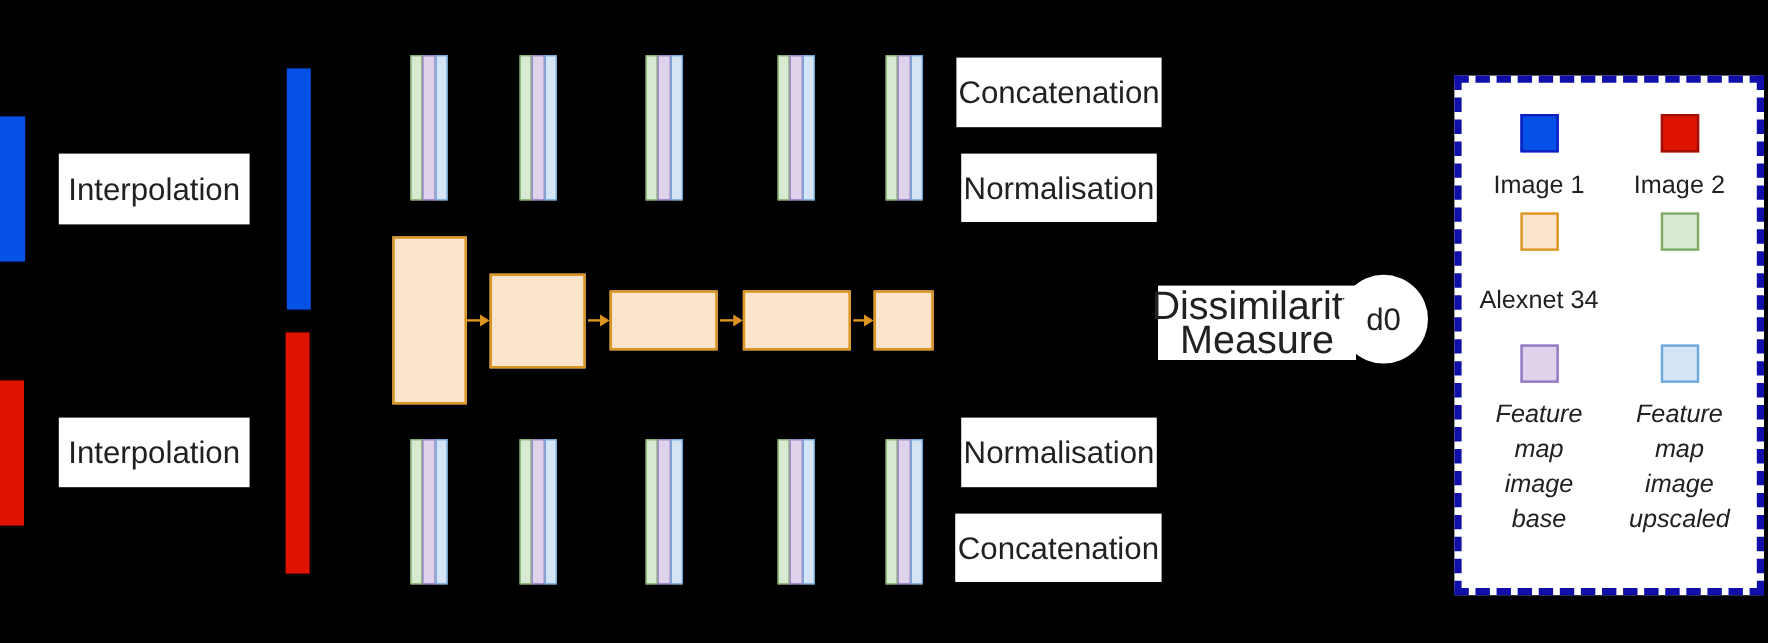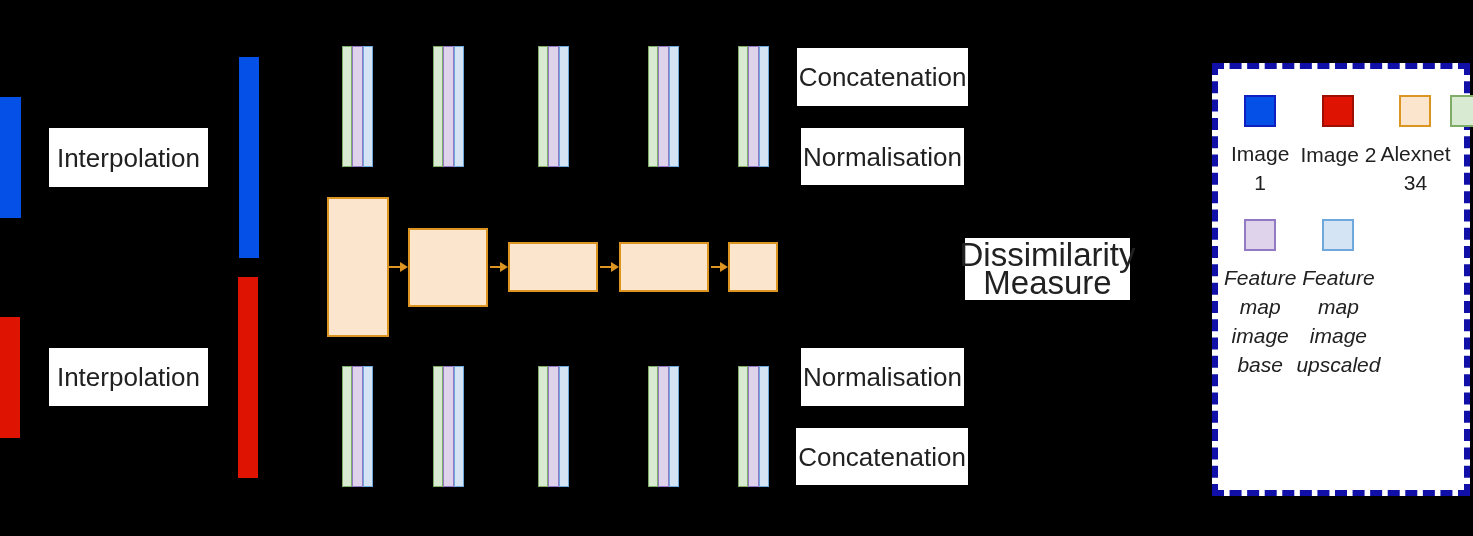--- a/index.html
+++ b/index.html
@@ -47,22 +47,22 @@
     background:var(--label-bg,#fff);color:var(--label-text,#212121);
     display:flex;align-items:center;justify-content:center;font-size:26px;
   }
   
   .legend{
     position:absolute;left:1212px;top:63px;width:258px;height:433px;
     box-sizing:border-box;background:#fff;
     border:6px dashed var(--legend-border);
   }
   .legend-grid{
-    display:grid;grid-template-columns:1fr 1fr 1fr 1fr;
-    padding:26px 6px 6px 6px;row-gap:22px;
+    display:grid;grid-template-columns:1fr 1fr;
+    padding:26px 6px 6px 6px;row-gap:8px;
   }
   .legend-item{display:flex;flex-direction:column;align-items:center;}
   .swatch{width:32px;height:32px;box-sizing:border-box;border:2px solid;margin-bottom:12px;}
   .sw-image1{background:var(--image1-fill);border-color:var(--image1-border);}
   .sw-image2{background:var(--image2-fill);border-color:var(--image2-border);}
   .sw-alexnet{background:var(--alexnet-fill);border-color:var(--alexnet-border);}
   .sw-gram{background:var(--gram-fill);border-color:var(--gram-border);}
   .sw-fbase{background:var(--feature-base-fill);border-color:var(--feature-base-border);}
   .sw-fup{background:var(--feature-upscaled-fill);border-color:var(--feature-upscaled-border);}
   .legend-label{
@@ -153,20 +153,21 @@
   <div class="aline" style="left:711px;top:266px;width:9px;"></div>
   <div class="ahead" style="left:720px;top:262px;"></div>
 
   <div class="wbox" style="left:797px;top:48px;width:171px;height:58px;">Concatenation</div>
   <div class="wbox" style="left:801px;top:128px;width:163px;height:57px;">Normalisation</div>
   <div class="wbox" style="left:801px;top:348px;width:163px;height:58px;">Normalisation</div>
   <div class="wbox" style="left:796px;top:428px;width:172px;height:57px;">Concatenation</div>
   <div class="wbox" style="left:965px;top:238px;width:165px;height:62px;font-size:33px;">Dissimilarity
 Measure</div>
 
+  <div class="circle" style="left:1116px;top:229px;width:74px;height:74px;">d0</div>
 
   <div class="legend">
     <div class="legend-grid">
       <div class="legend-item">
         <span class="swatch sw-image1"></span>
         <span class="legend-label lbl-r1">Image 1</span>
       </div>
       <div class="legend-item">
         <span class="swatch sw-image2"></span>
         <span class="legend-label lbl-r1">Image 2</span>

